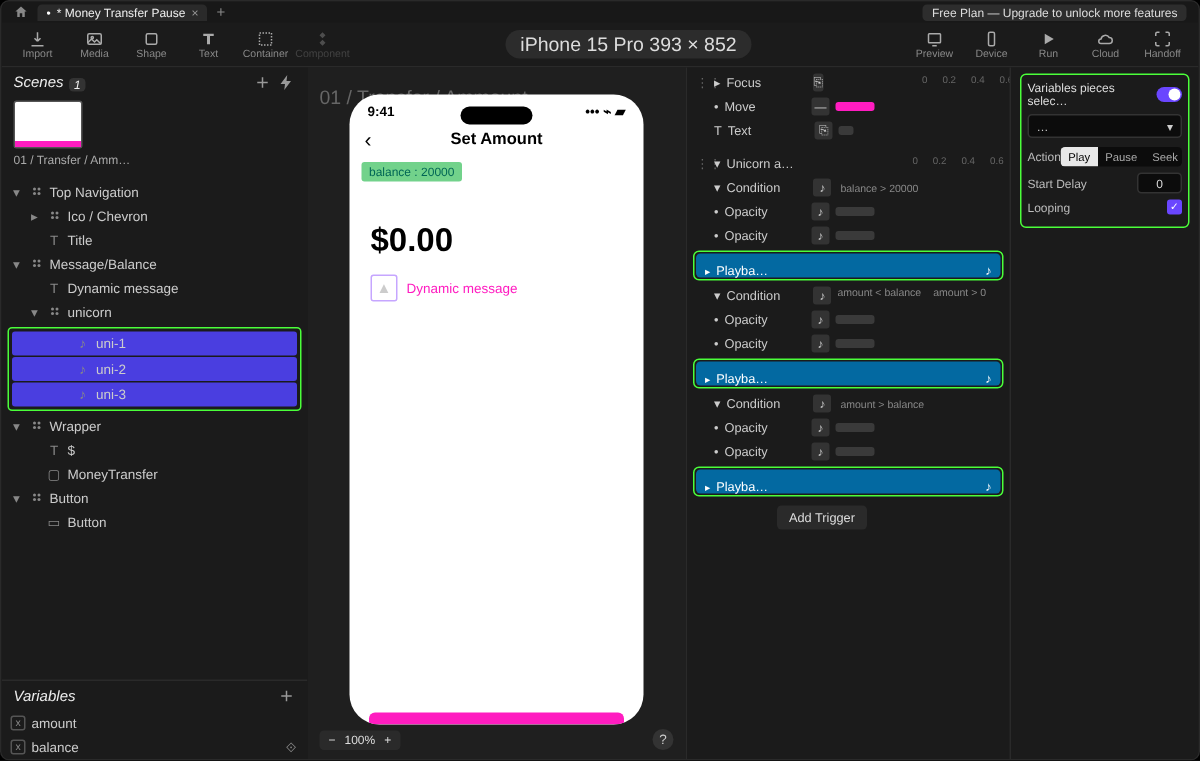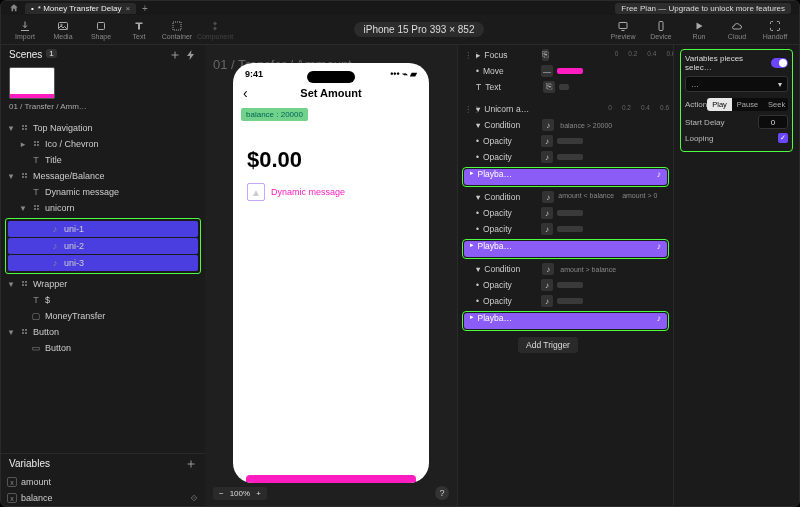--- a/index.html
+++ b/index.html
@@ -14,25 +14,25 @@
   .titlebar .plus{color:#888;font-size:10px;}
   .titlebar .spacer{flex:1;}
   .upgrade{background:#2d2d2d;border-radius:3px;padding:1px 6px;font-size:8px;color:#ddd;}
   
   .toolbar{height:30px;display:flex;align-items:center;padding:0 6px;gap:2px;background:#1b1b1b;border-bottom:1px solid #2a2a2a;}
   .tool{display:flex;flex-direction:column;align-items:center;justify-content:center;width:36px;color:#aaa;gap:1px;}
   .tool svg{width:12px;height:12px;}
   .tool span{font-size:7px;color:#888;}
   .tool.disabled{opacity:.35;}
   .toolbar .center{flex:1;display:flex;justify-content:center;}
-  .device-pill{background:#2c2c2c;border-radius:10px;padding:2px 10px;font-size:10px;color:#ddd;}
+  .device-pill{background:#2c2c2c;border-radius:10px;padding:2px 10px;font-size:13px;color:#ddd;}
   
   .main{flex:1;display:flex;min-height:0;}
   .left{width:204px;background:#1b1b1b;display:flex;flex-direction:column;overflow:hidden;}
-  .panel-head{display:flex;align-items:flex-start;padding:4px 8px;font-size:10px;color:#eee;}
+  .panel-head{display:flex;align-items:flex-end;padding:4px 8px;font-size:10px;color:#eee;font-style:italic;}
   .panel-head .count{background:#333;border-radius:3px;padding:0 3px;font-size:8px;margin-left:4px;}
   .panel-head .grow{flex:1;}
   .head-ico{width:12px;height:12px;color:#999;margin-left:4px;}
   .scene-thumb{width:46px;height:32px;background:#fff;border-radius:2px;margin:2px 8px;position:relative;border:1px solid #555;}
   .scene-thumb::after{content:"";position:absolute;bottom:0;left:0;right:0;height:4px;background:#ff1cc0;}
   .scene-label{font-size:8px;color:#aaa;padding:2px 8px 6px;line-height:1.1;}
   .tree{flex:1;overflow:auto;padding:2px 0;}
   .row{display:flex;align-items:center;height:16px;padding:0 6px;color:#ccc;font-size:9px;gap:4px;white-space:nowrap;}
   .row .tw{width:8px;text-align:center;color:#888;}
   .row .ico{width:10px;height:10px;display:flex;align-items:center;justify-content:center;color:#888;}
@@ -62,21 +62,21 @@
   .timeline{width:216px;background:#1b1b1b;border-left:1px solid #2a2a2a;padding:2px 4px;overflow:hidden;}
   .tl-row{display:flex;align-items:center;height:16px;gap:4px;font-size:8.5px;color:#ccc;padding:0 2px;}
   .tl-row .drag{color:#666;width:8px;}
   .tl-row .lbl{flex:0 0 54px;overflow:hidden;text-overflow:ellipsis;white-space:nowrap;}
   .tl-row .link{width:12px;height:12px;border-radius:2px;background:#333;display:flex;align-items:center;justify-content:center;font-size:8px;}
   .tl-bar-area{flex:1;height:10px;position:relative;}
   .bar{position:absolute;top:2px;height:6px;background:#3a3a3a;border-radius:2px;}
   .scale{display:flex;gap:10px;font-size:6.5px;color:#666;padding-left:62px;}
   .cond-text{font-size:7px;color:#888;padding-left:72px;}
   .pbwrap{border:1.5px solid #4bff3a;border-radius:4px;padding:1px;margin:2px 0;}
-  .playback{background:#8b5cf6;border-radius:3px;height:16px;display:flex;align-items:flex-start;gap:4px;padding:0 6px;color:#fff;font-size:8.5px;}
+  .playback{background:#0369a1;border-radius:3px;height:16px;display:flex;align-items:flex-end;gap:4px;padding:0 6px;color:#fff;font-size:8.5px;}
   .playback .pico{font-size:7px;}
   .add-trig{background:#2a2a2a;border-radius:3px;padding:3px 8px;font-size:8.5px;color:#ddd;display:inline-block;margin:4px 0 0 56px;}
   
   .inspector{width:126px;background:#1b1b1b;border-left:1px solid #2a2a2a;padding:4px 6px;}
   .insp-box{border:1.5px solid #4bff3a;border-radius:4px;padding:4px;}
   .insp-head{display:flex;align-items:center;gap:4px;font-size:8px;color:#ddd;margin-bottom:4px;}
   .toggle{width:18px;height:10px;background:#6a46ff;border-radius:6px;position:relative;margin-left:auto;}
   .toggle::after{content:"";position:absolute;right:1px;top:1px;width:8px;height:8px;background:#fff;border-radius:50%;}
   .dropdown{background:#0c0c0c;border:1px solid #333;border-radius:3px;height:16px;display:flex;align-items:center;padding:0 5px;font-size:8px;color:#ccc;justify-content:space-between;margin-bottom:6px;}
   .field{display:flex;align-items:center;justify-content:space-between;font-size:8px;color:#bbb;margin:4px 0;}
@@ -90,21 +90,21 @@
 <body>
 
 <div class="app">
 
   <div class="titlebar">
     <svg class="home-ico" viewBox="0 0 24 24" fill="currentColor">
         <path d="M12 3l9 8h-3v9h-4v-6H10v6H6v-9H3z"></path>
       </svg>
     <div class="tab">
       <span class="dot">•</span>
-      <span>* Money Transfer Delay</span>
+      <span>* Money Transfer Pause</span>
       <span class="x">×</span>
     </div>
     <span class="plus">+</span>
     <div class="spacer"></div>
     <div class="upgrade">Free Plan — Upgrade to unlock more features</div>
   </div>
 
   <div class="toolbar">
     <div class="tool">
         <svg viewBox="0 0 24 24" fill="none" stroke="currentColor" stroke-width="2">

